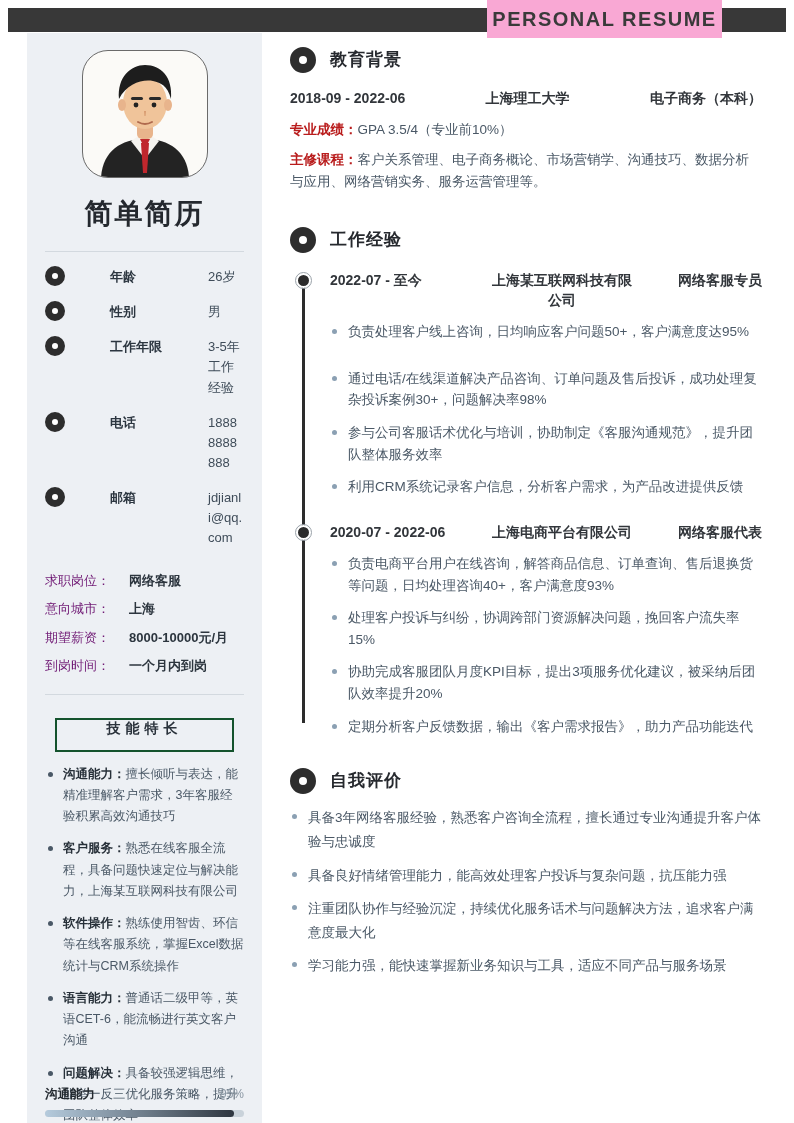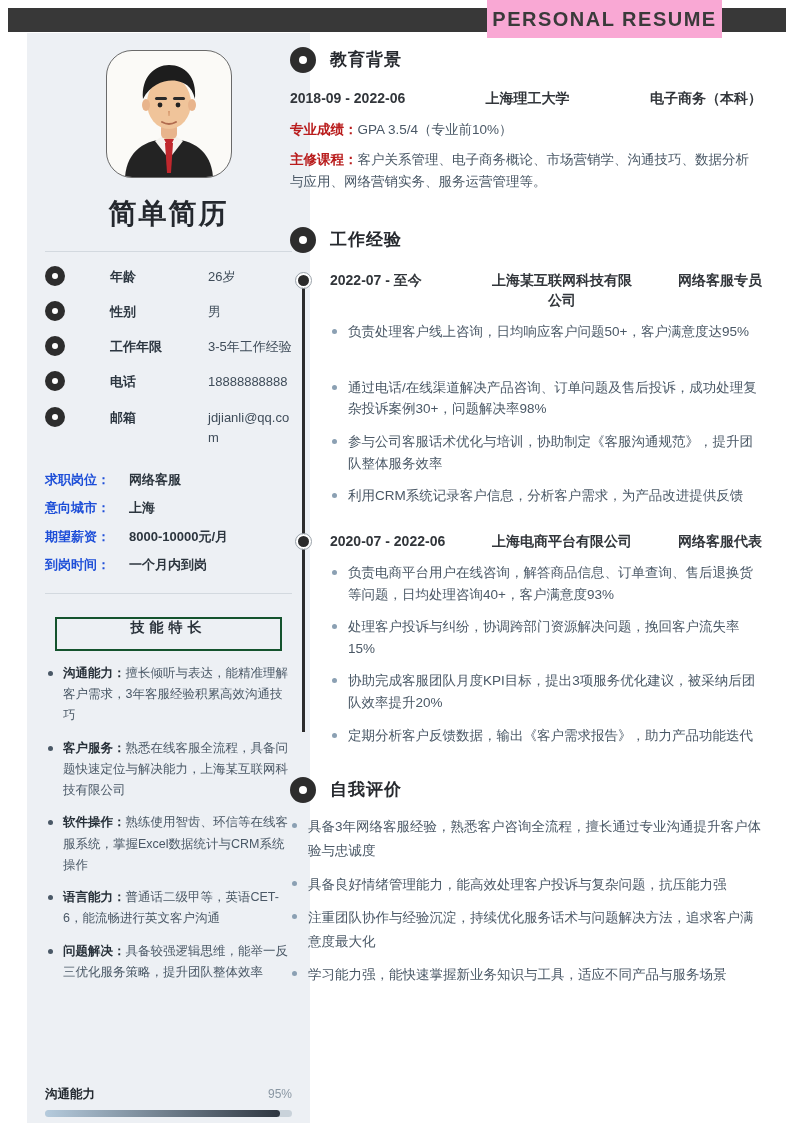--- a/index.html
+++ b/index.html
@@ -5,35 +5,35 @@
   html,body{margin:0;padding:0;background:#fff;}
   .page{position:relative;width:794px;height:1123px;background:#ffffff;overflow:hidden;
         font-family:"Liberation Sans","DejaVu Sans",sans-serif;color:#4a5866;
         border-bottom:2px solid #c9d8e2;}
   
   .topbar{position:absolute;left:8px;right:8px;top:8px;height:24px;background:#383838;}
   .title-box{position:absolute;left:487px;top:0;width:235px;height:38px;background:#f9a8d4;
              display:flex;align-items:center;justify-content:center;z-index:2;}
   .title-box span{font-weight:bold;font-size:20px;letter-spacing:1.5px;color:#3a3a3a;}
   
-  .sidebar{position:absolute;left:27px;top:33px;width:283px;height:1090px;background:#edf0f4;
+  .sidebar{position:absolute;left:27px;top:33px;width:235px;height:1090px;background:#edf0f4;
            box-sizing:border-box;padding:17px 18px 0 18px;font-size:13px;}
   .avatar-wrap{width:124px;height:126px;margin:0 auto;background:#fbfaf7;border:1px solid #6a6a6a;
                border-radius:26px;overflow:hidden;display:flex;align-items:flex-end;justify-content:center;}
   .name{margin-top:17px;text-align:center;font-size:28px;font-weight:bold;letter-spacing:2px;color:#24282e;}
   .divider{height:1px;background:#d3d9df;margin:18px 0 0 0;}
   .info-list{margin-top:10px;}
   .info-row{display:flex;align-items:flex-start;margin-top:14px;line-height:1.55;gap:32px;}
   .donut-sm{flex:0 0 auto;width:6px;height:6px;background:#ffffff;border:7px solid #2d2d2d;
             border-radius:50%;margin-right:13px;margin-top:0;}
   .info-label{flex:0 0 66px;font-weight:bold;color:#2c3640;padding-top:1px;}
   .info-value{flex:1;color:#3f4c59;padding-top:1px;word-break:break-all;}
   .intent-list{margin-top:22px;}
   .intent-row{display:flex;margin-top:9px;line-height:1.5;}
-  .intent-label{flex:0 0 84px;font-weight:bold;color:#1d4ed8;}
+  .intent-label{flex:0 0 84px;font-weight:normal;color:#701a75;}
   .intent-value{flex:1;font-weight:bold;color:#2c353e;}
   .skills-box{margin:23px 10px 0 10px;border:2px solid #14532d;height:30px;display:flex;
               align-items:flex-start;justify-content:center;}
   .skills-box span{font-weight:bold;font-size:14px;letter-spacing:5px;color:#2b333c;}
   .skill-list{margin-top:12px;}
   .skill-item{position:relative;padding-left:18px;margin-top:11px;font-size:12.5px;line-height:1.7;color:#4a5866;}
   .skill-item .dot{position:absolute;left:3px;top:8px;width:5px;height:5px;border-radius:50%;background:#4a5866;}
   .skill-item b{color:#273039;}
   .skill-bar-block{position:absolute;left:18px;right:18px;bottom:6px;}
   .skill-bar-head{display:flex;justify-content:space-between;align-items:baseline;}
@@ -57,21 +57,21 @@
   .job + .job{margin-top:22px;}
   .job-dot{position:absolute;left:-34px;top:5px;width:11px;height:11px;background:#2b2b2b;
            border:2px solid #ffffff;outline:1px solid #9aa2a9;border-radius:50%;}
   .job-head{display:flex;justify-content:space-between;font-weight:bold;color:#32363b;font-size:14px;line-height:1.45;}
   .job-period{flex:0 0 140px;}
   .job-company{flex:0 0 152px;text-align:center;}
   .job-role{flex:0 0 108px;text-align:right;}
   ul.blist{list-style:none;margin:10px 0 0 0;padding:0;}
   ul.blist li{position:relative;padding-left:18px;margin-top:11px;}
   ul.blist li .dot{position:absolute;left:2px;top:8px;width:5px;height:5px;border-radius:50%;background:#8ba0b3;}
-  .job1 ul.blist li:first-child{margin-bottom:34px;}
+  .job1 ul.blist li:first-child{margin-bottom:25px;}
   
   .eval{margin-top:30px;}
   ul.blist.eval-list{margin-top:12px;}
   ul.blist.eval-list li{margin-top:10px;line-height:1.75;}
 </style>
 </head>
 <body>
 
 <div class="page">
 

